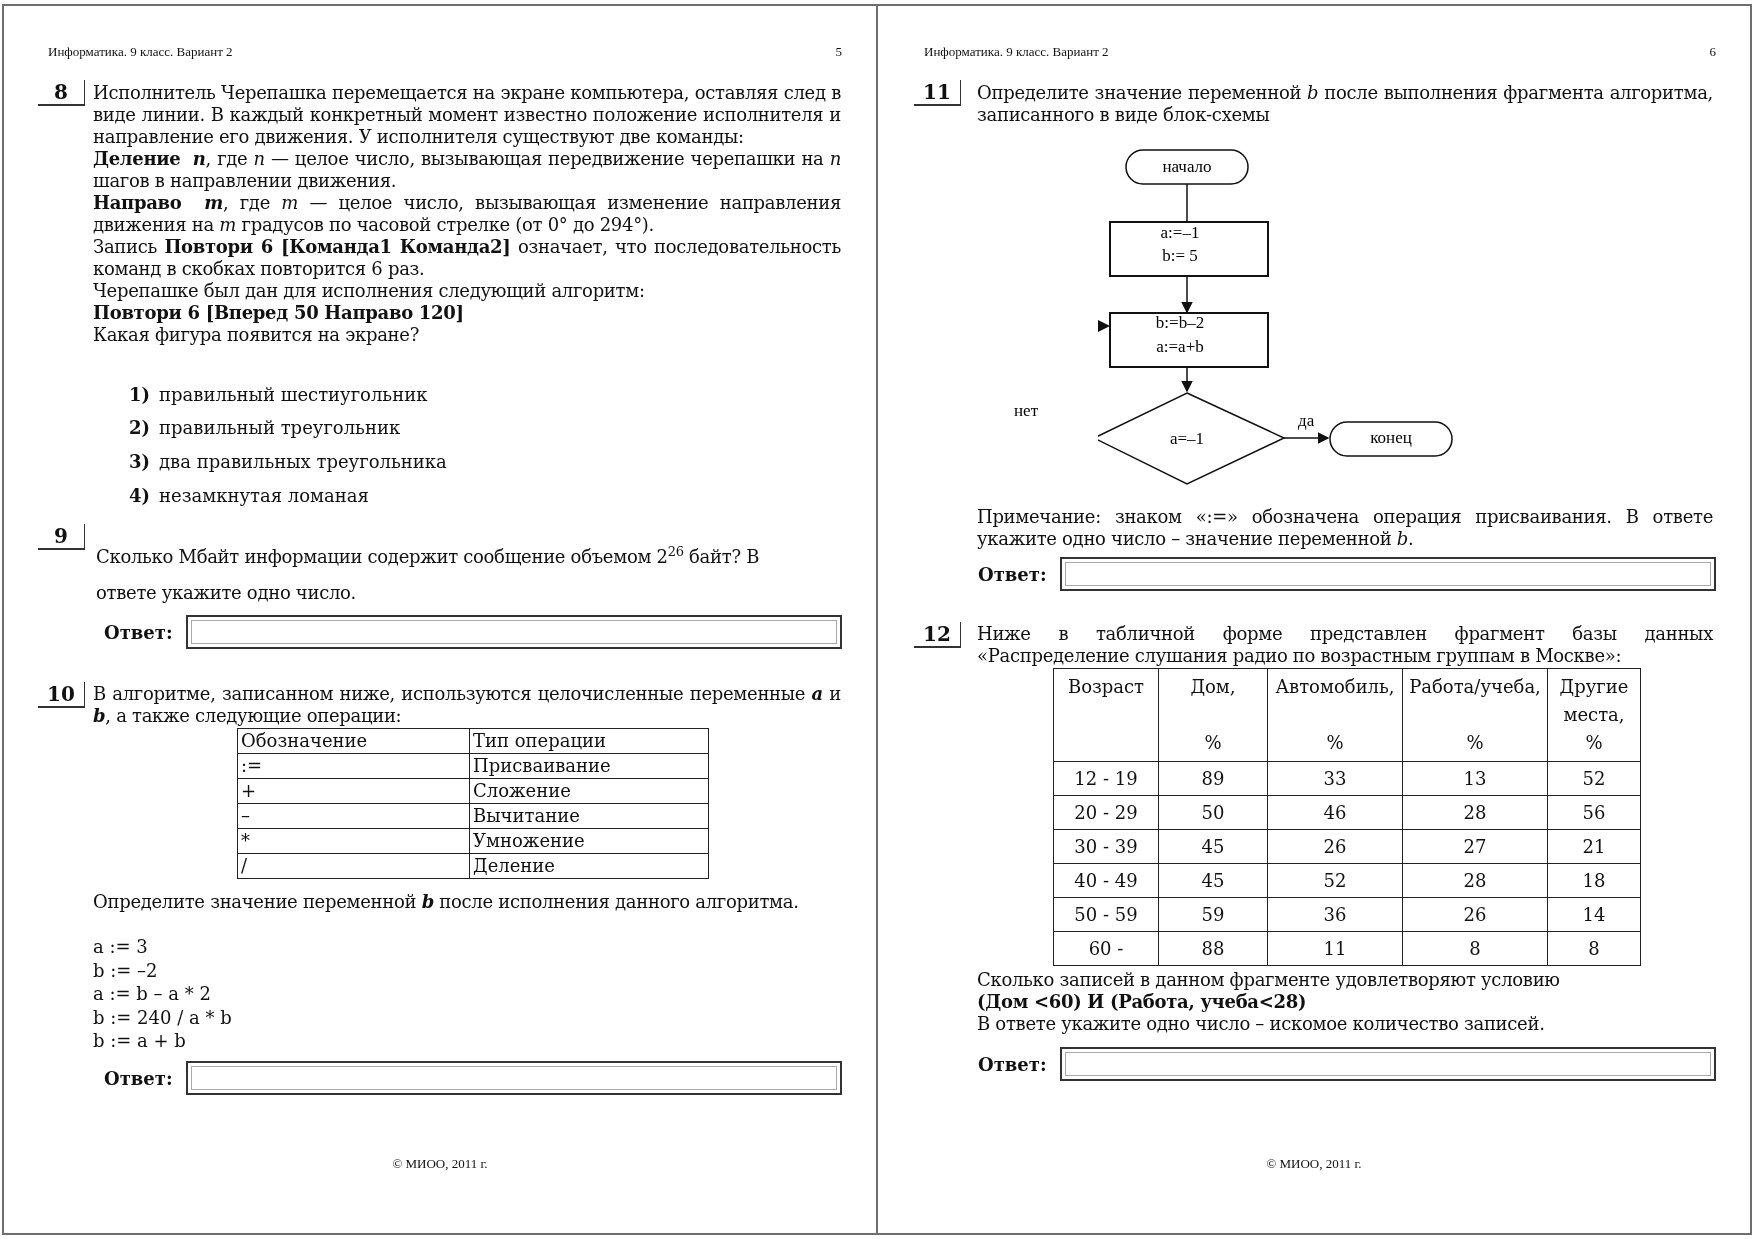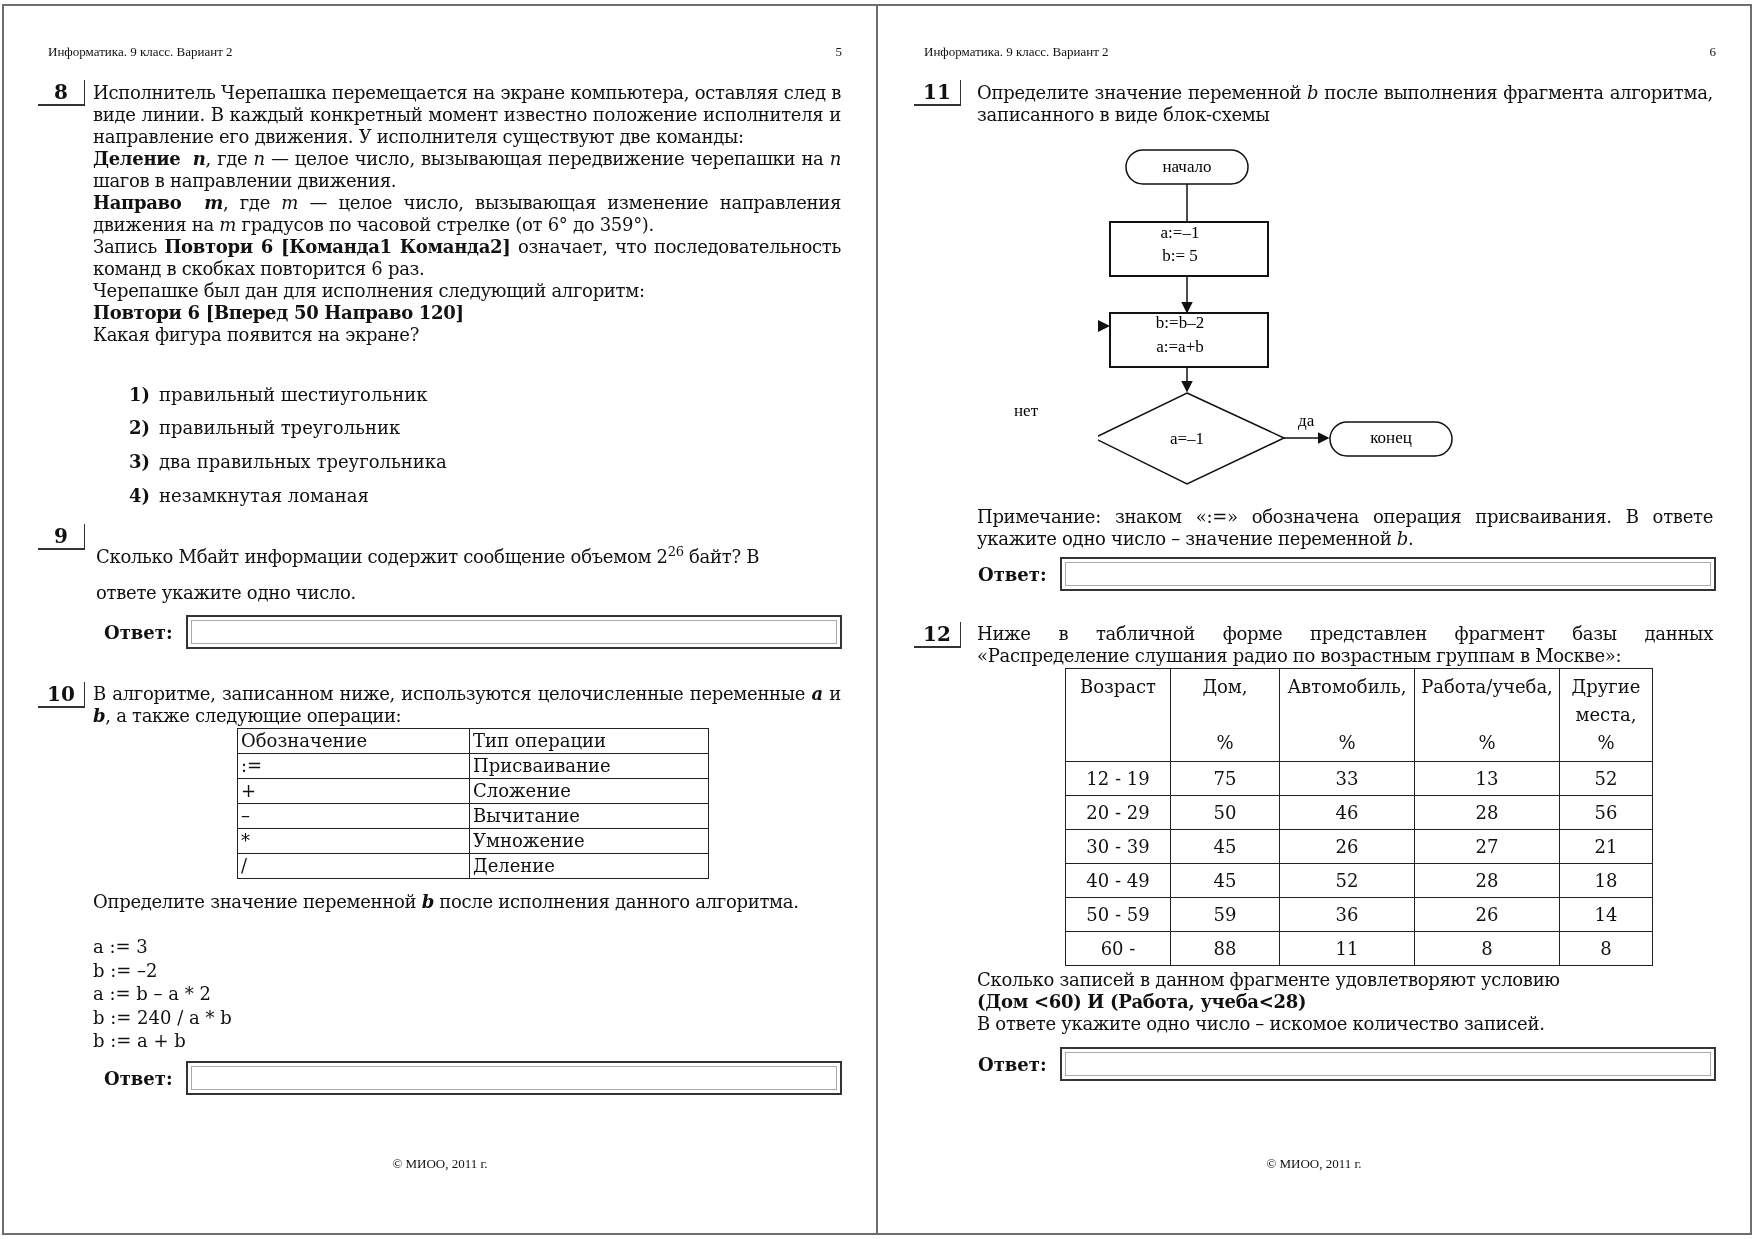--- a/index.html
+++ b/index.html
@@ -28,39 +28,39 @@
   .opt .n { font-weight:bold; display:inline-block; width:30px; }
 
   .answer { position:absolute; height:36px; display:flex; align-items:center; }
   .answer .lbl { font-weight:bold; font-size:18px; width:82px; }
   .answer .box { flex:1; height:34px; border:2px solid #333; box-sizing:border-box; position:relative; background:#fff; }
   .answer .box::after { content:""; position:absolute; left:3px; right:3px; top:3px; bottom:3px; border:1px solid #aaa; }
 
   table.ops { position:absolute; border-collapse:collapse; font-size:18px; font-family:"DejaVu Serif", serif; }
   table.ops td { border:1.5px solid #222; height:24px; padding:0 3px; line-height:22px; }
 
-  table.radio { position:absolute; border-collapse:collapse; font-size:18px; font-family:"DejaVu Serif", serif;margin-left:12px; }
+  table.radio { position:absolute; border-collapse:collapse; font-size:18px; font-family:"DejaVu Serif", serif; }
   table.radio td { border:1.5px solid #222; text-align:center; height:33px; padding:0; }
   table.radio th { border:1.5px solid #222; font-weight:normal; vertical-align:top; padding:4px 2px 0; height:88px; line-height:28px; font-size:18px; }
 
   .code { position:absolute; font-size:18px; line-height:23.5px; font-family:"DejaVu Serif", serif; }
   svg text { font-family:"Liberation Serif", serif; }
 </style>
 </head>
 <body>
 
 <div class="page left">
   <div class="hdr hdr-title">Информатика. 9 класс. Вариант 2</div>
   <div class="hdr hdr-num">5</div>
 
   <div class="qnum" style="left:34px;top:74px;">8</div>
   <div class="txt" style="left:89px;top:76px;width:748px;">
     <p>Исполнитель Черепашка перемещается на экране компьютера, оставляя след в виде линии. В каждый конкретный момент известно положение исполнителя и направление его движения. У исполнителя существуют две команды:</p>
     <p><span class="b">Деление</span>&nbsp; <span class="bi">n</span><span>, где </span><span class="i">n</span><span> — целое число, вызывающая передвижение черепашки на </span><span class="i">n</span><span> шагов в направлении движения.</span></p>
-    <p><span class="b">Направо</span>&nbsp; <span class="bi">m</span><span>, где </span><span class="i">m</span><span> — целое число, вызывающая изменение направления движения на </span><span class="i">m</span><span> градусов по часовой стрелке (от 6° до 359°).</span></p>
+    <p><span class="b">Направо</span>&nbsp; <span class="bi">m</span><span>, где </span><span class="i">m</span><span> — целое число, вызывающая изменение направления движения на </span><span class="i">m</span><span> градусов по часовой стрелке (от 0° до 294°).</span></p>
     <p><span>Запись </span><span class="b">Повтори 6 [Команда1 Команда2]</span><span> означает, что последовательность команд в скобках повторится 6 раз.</span></p>
     <p>Черепашке был дан для исполнения следующий алгоритм:</p>
     <p class="b">Повтори 6 [Вперед 50 Направо 120]</p>
     <p>Какая фигура появится на экране?</p>
   </div>
   <div class="opt" style="left:125px;top:378px;"><span class="n">1)</span><span>правильный шестиугольник</span></div>
   <div class="opt" style="left:125px;top:411px;"><span class="n">2)</span><span>правильный треугольник</span></div>
   <div class="opt" style="left:125px;top:445px;"><span class="n">3)</span><span>два правильных треугольника</span></div>
   <div class="opt" style="left:125px;top:479px;"><span class="n">4)</span><span>незамкнутая ломаная</span></div>
 
@@ -202,21 +202,21 @@
             <div>%</div>
           </th>
       <th>
             <div>Другие</div>
             <div>места,</div>
             <div>%</div>
           </th>
     </tr>
     <tr>
           <td>12 - 19</td>
-          <td>75</td>
+          <td>89</td>
           <td>33</td>
           <td>13</td>
           <td>52</td>
         </tr>
     <tr>
           <td>20 - 29</td>
           <td>50</td>
           <td>46</td>
           <td>28</td>
           <td>56</td>

